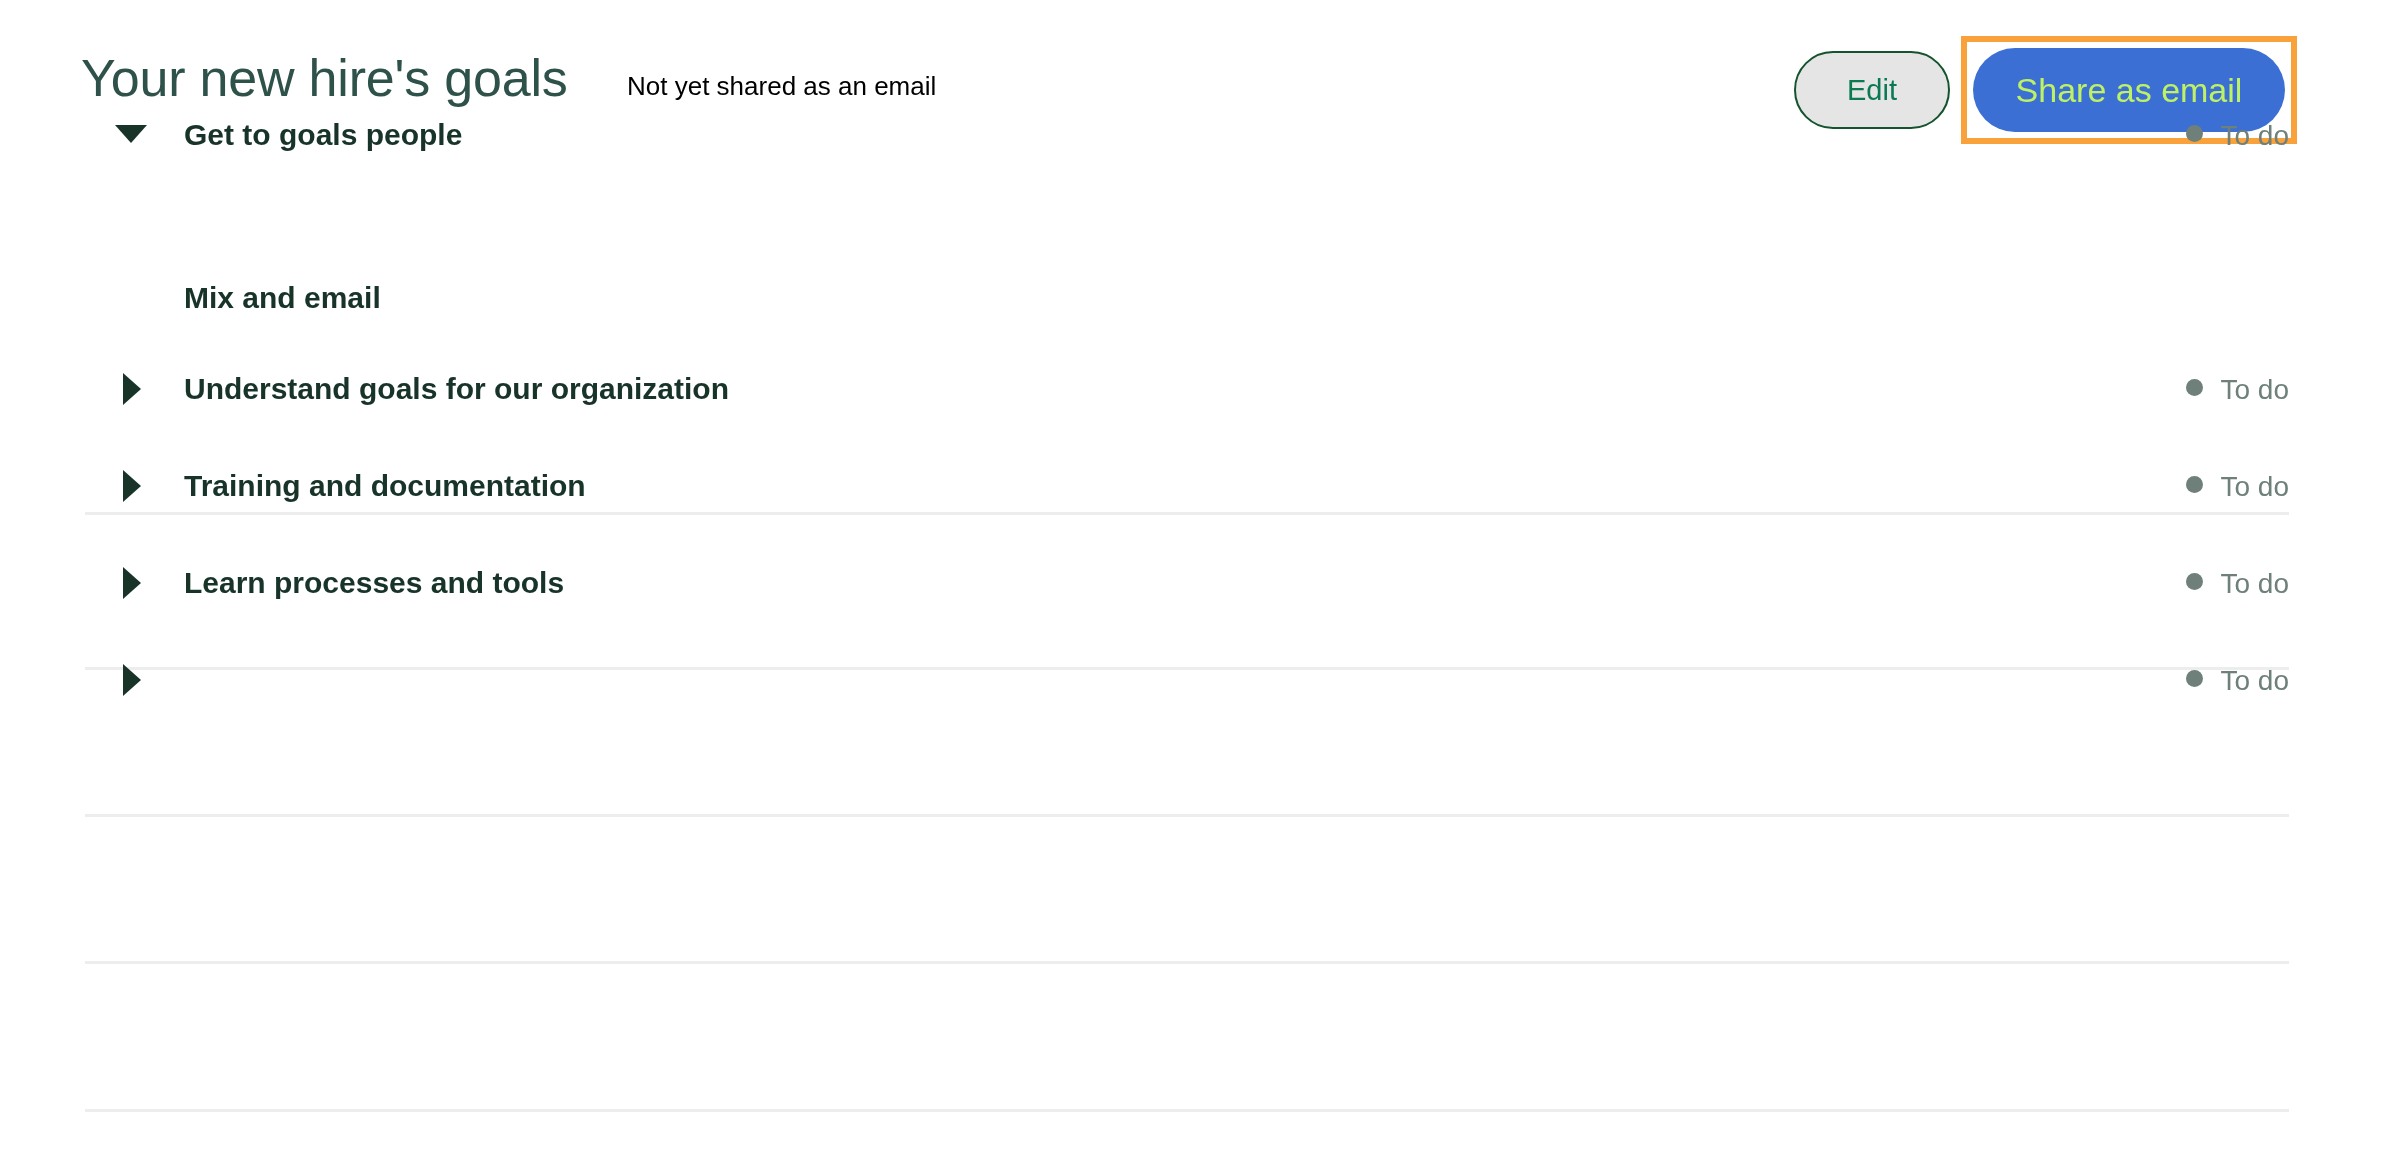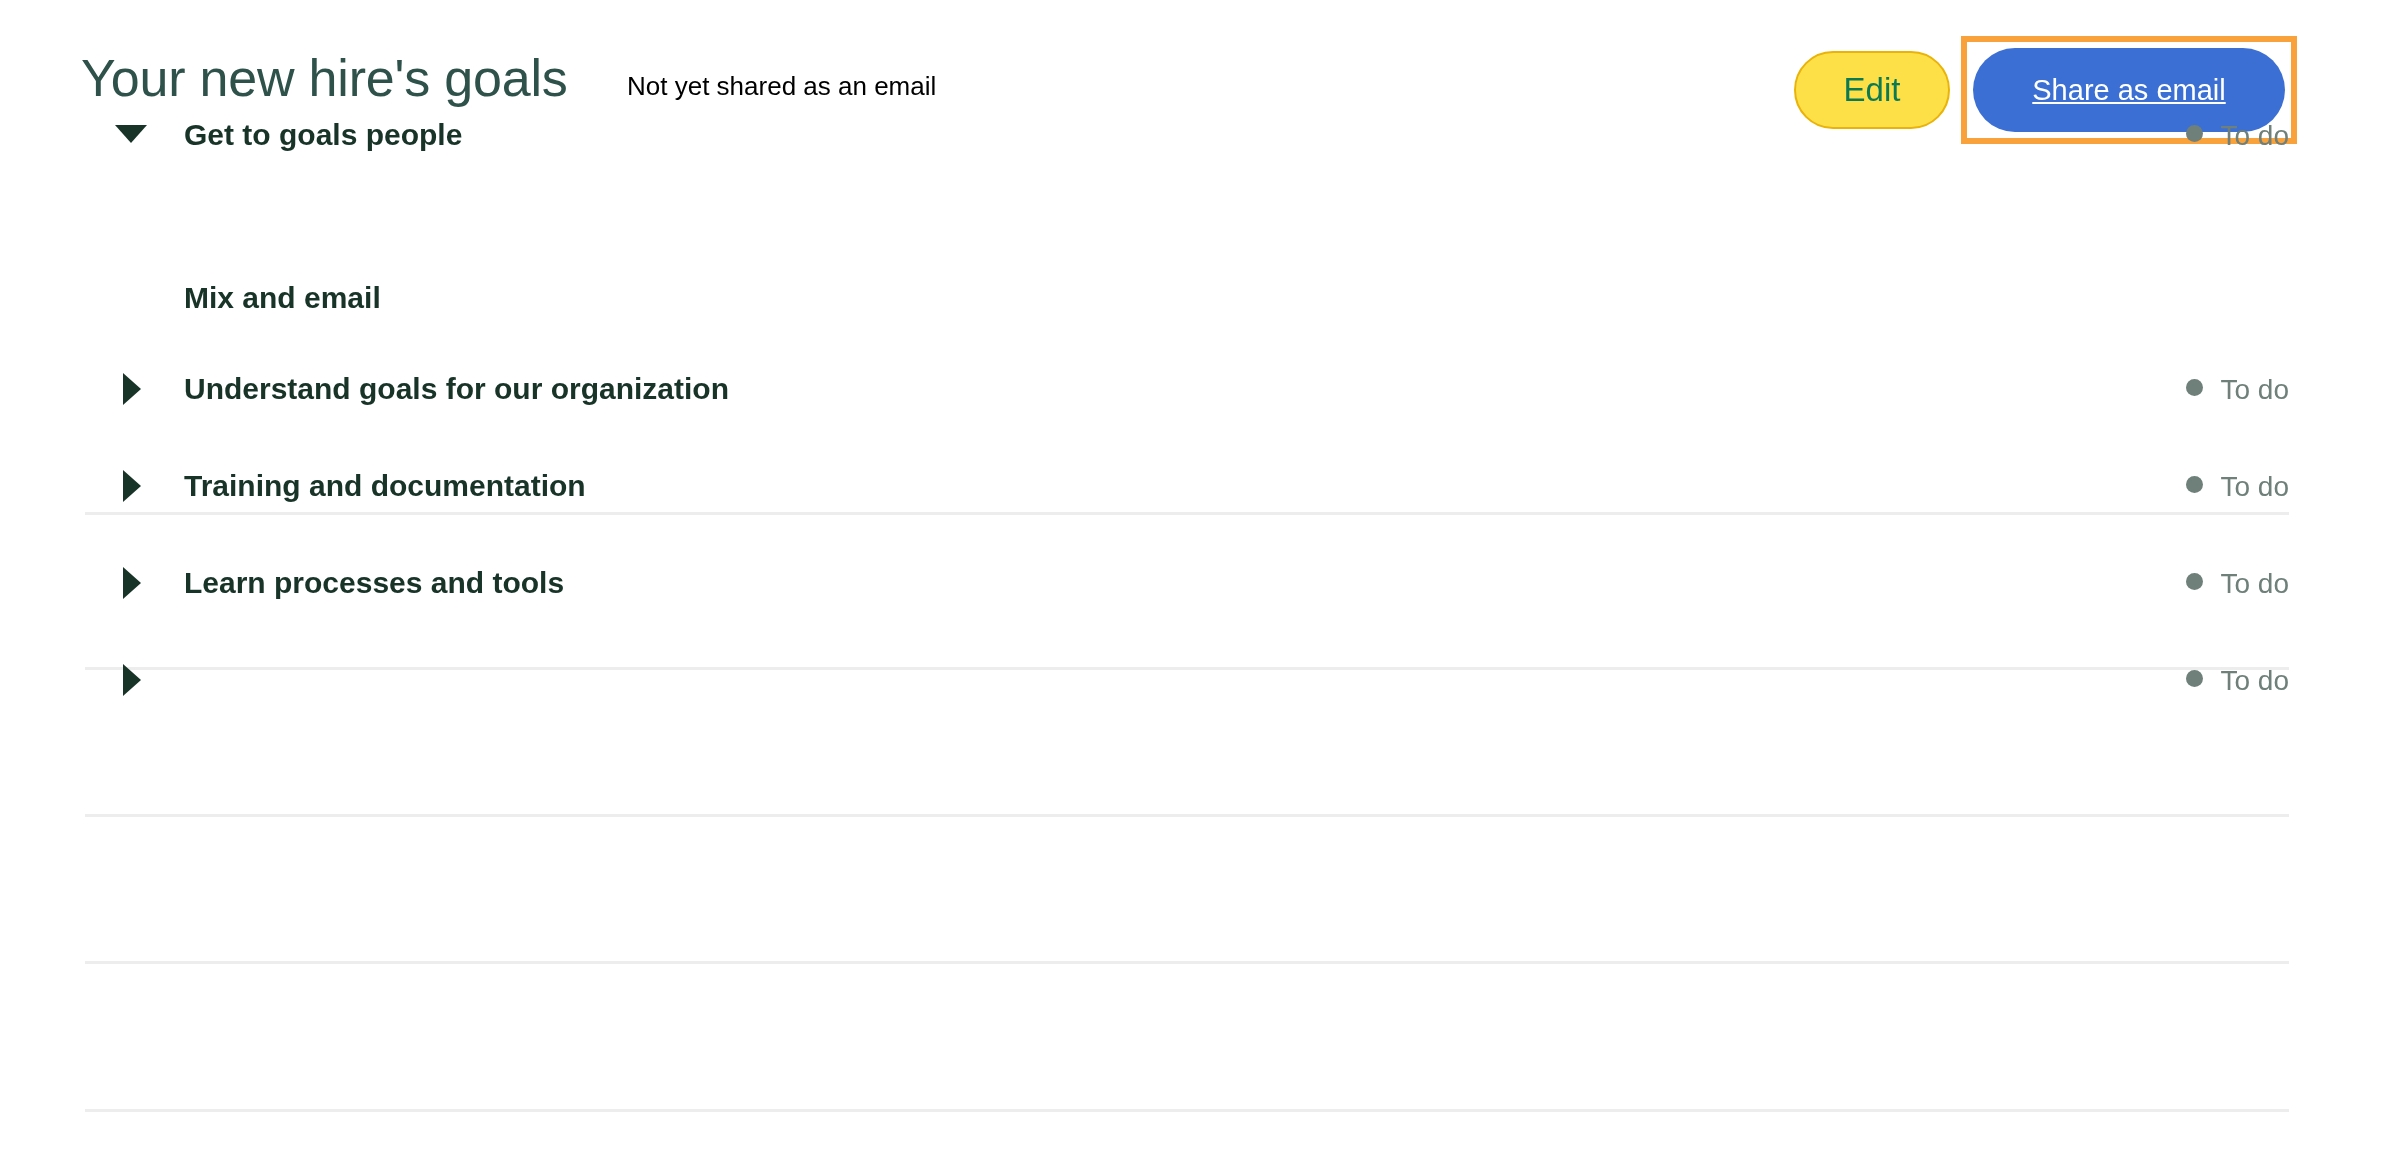--- a/index.html
+++ b/index.html
@@ -53,26 +53,26 @@
     white-space: nowrap;
   }
 
   .btn-edit {
     position: absolute;
     left: 1787px;
     top: 51px;
     width: 156px;
     height: 78px;
     box-sizing: border-box;
-    border: 2px solid #eab308;
+    border: 2px solid #14532d;
     border-radius: 39px;
-    background: #fde047;
+    background: #e5e5e5;
     color: #0b7a53;
     font-family: "Liberation Sans", sans-serif;
-    font-size: 33px;
+    font-size: 29px;
     font-weight: 400;
     line-height: 74px;
     text-align: center;
     padding: 0;
     cursor: pointer;
   }
 
   .focus-ring {
     position: absolute;
     left: 1954px;
@@ -87,29 +87,28 @@
   .btn-share {
     position: absolute;
     left: 1966px;
     top: 48px;
     width: 312px;
     height: 84px;
     box-sizing: border-box;
     border: none;
     border-radius: 42px;
     background: #3b6fd4;
-    color: #ffffff;
+    color: #bef264;
     font-family: "Liberation Sans", sans-serif;
-    font-size: 29px;
+    font-size: 34px;
     font-weight: 400;
     line-height: 84px;
     text-align: center;
     padding: 0;
     cursor: pointer;
-    text-decoration: underline;
   }
 
   
   .goal-list {
     position: absolute;
     left: 0;
     top: 0;
     width: 2392px;
   }
 

